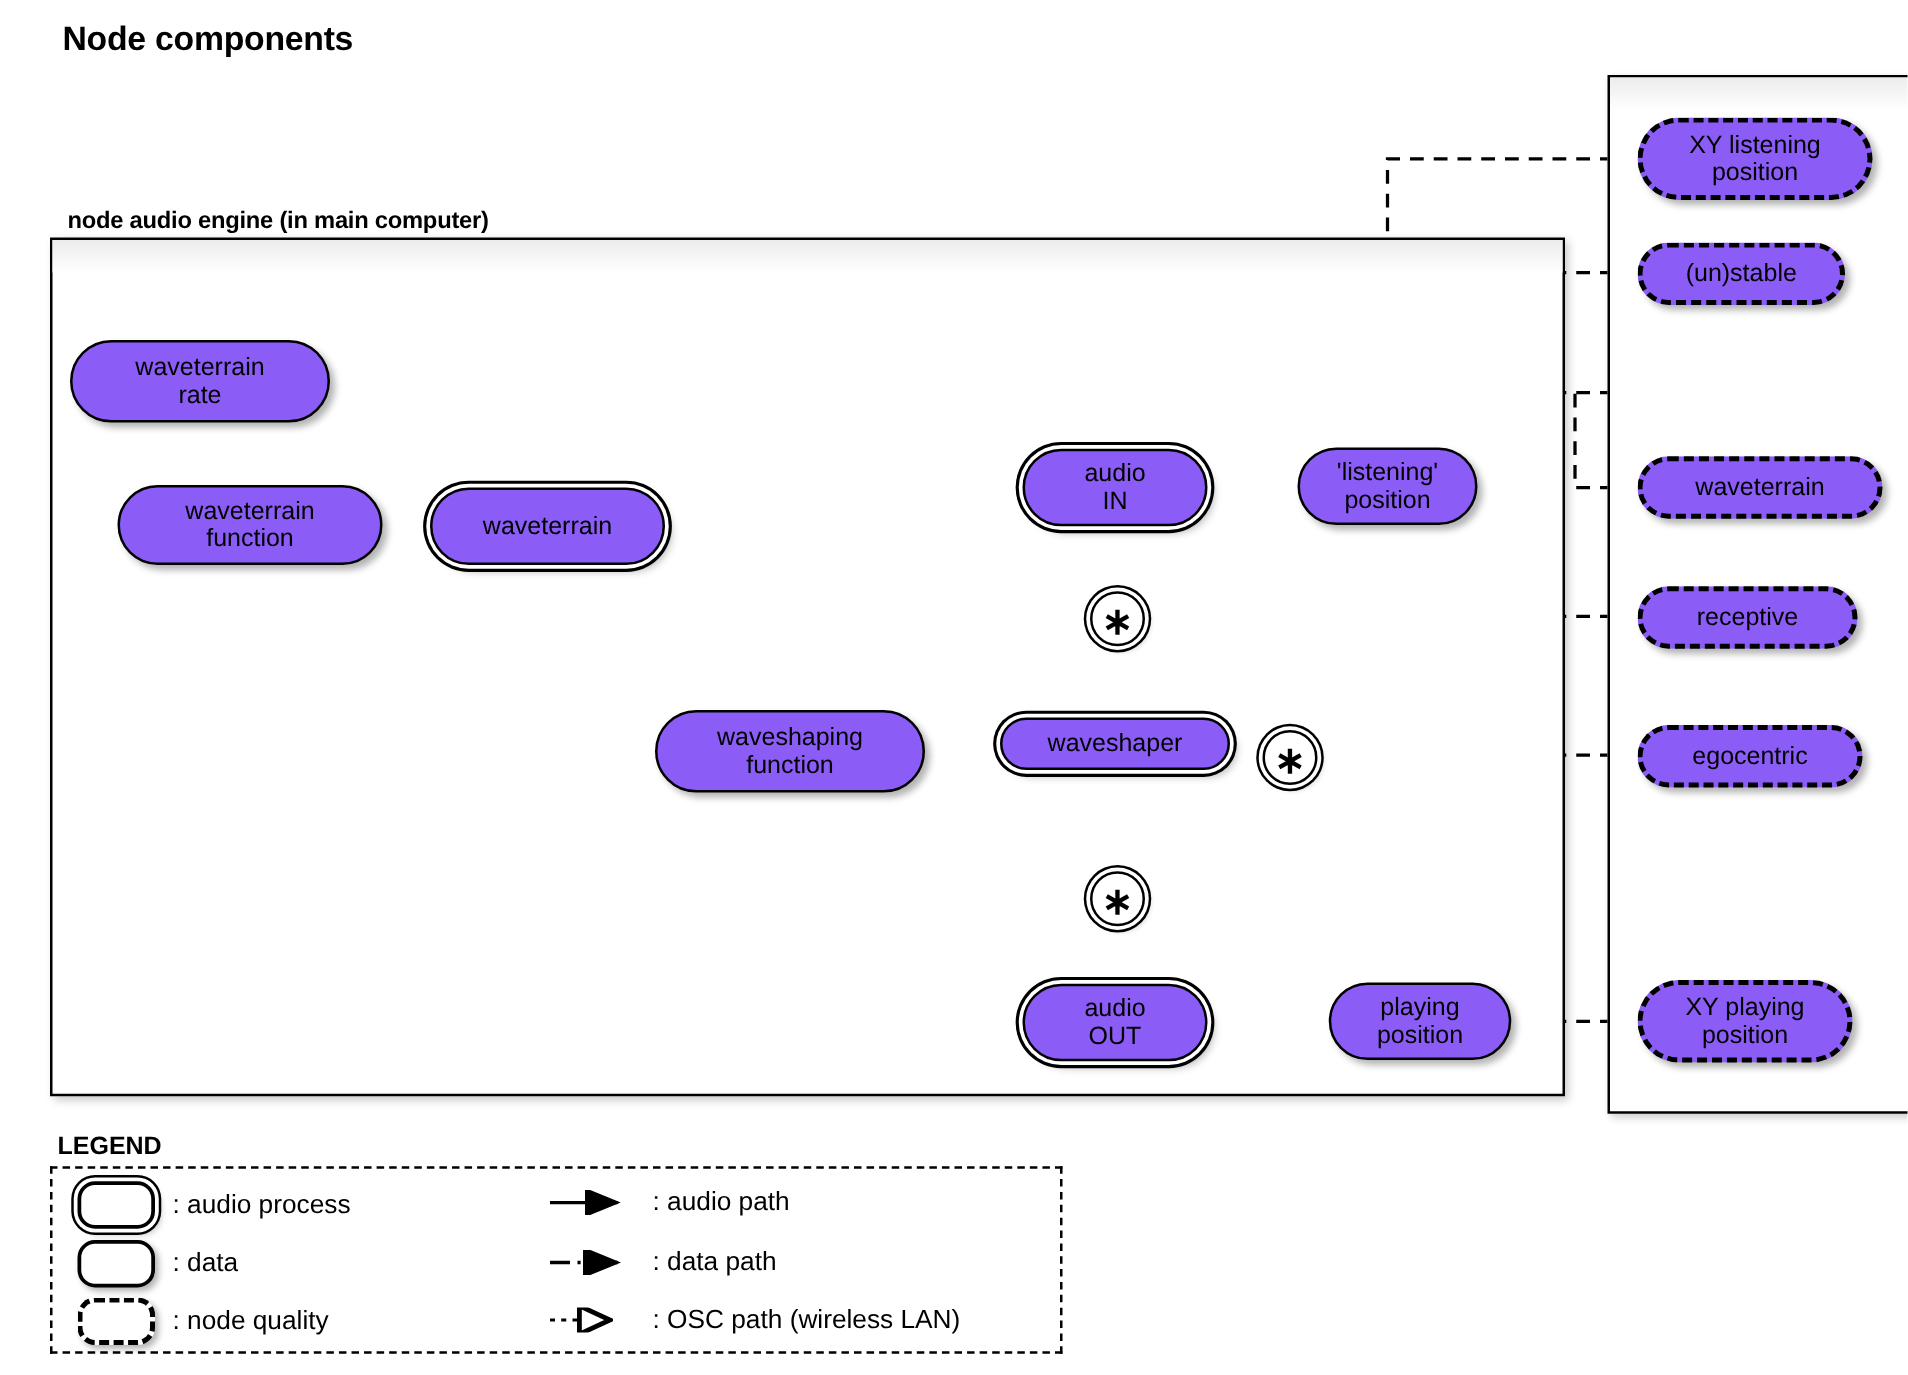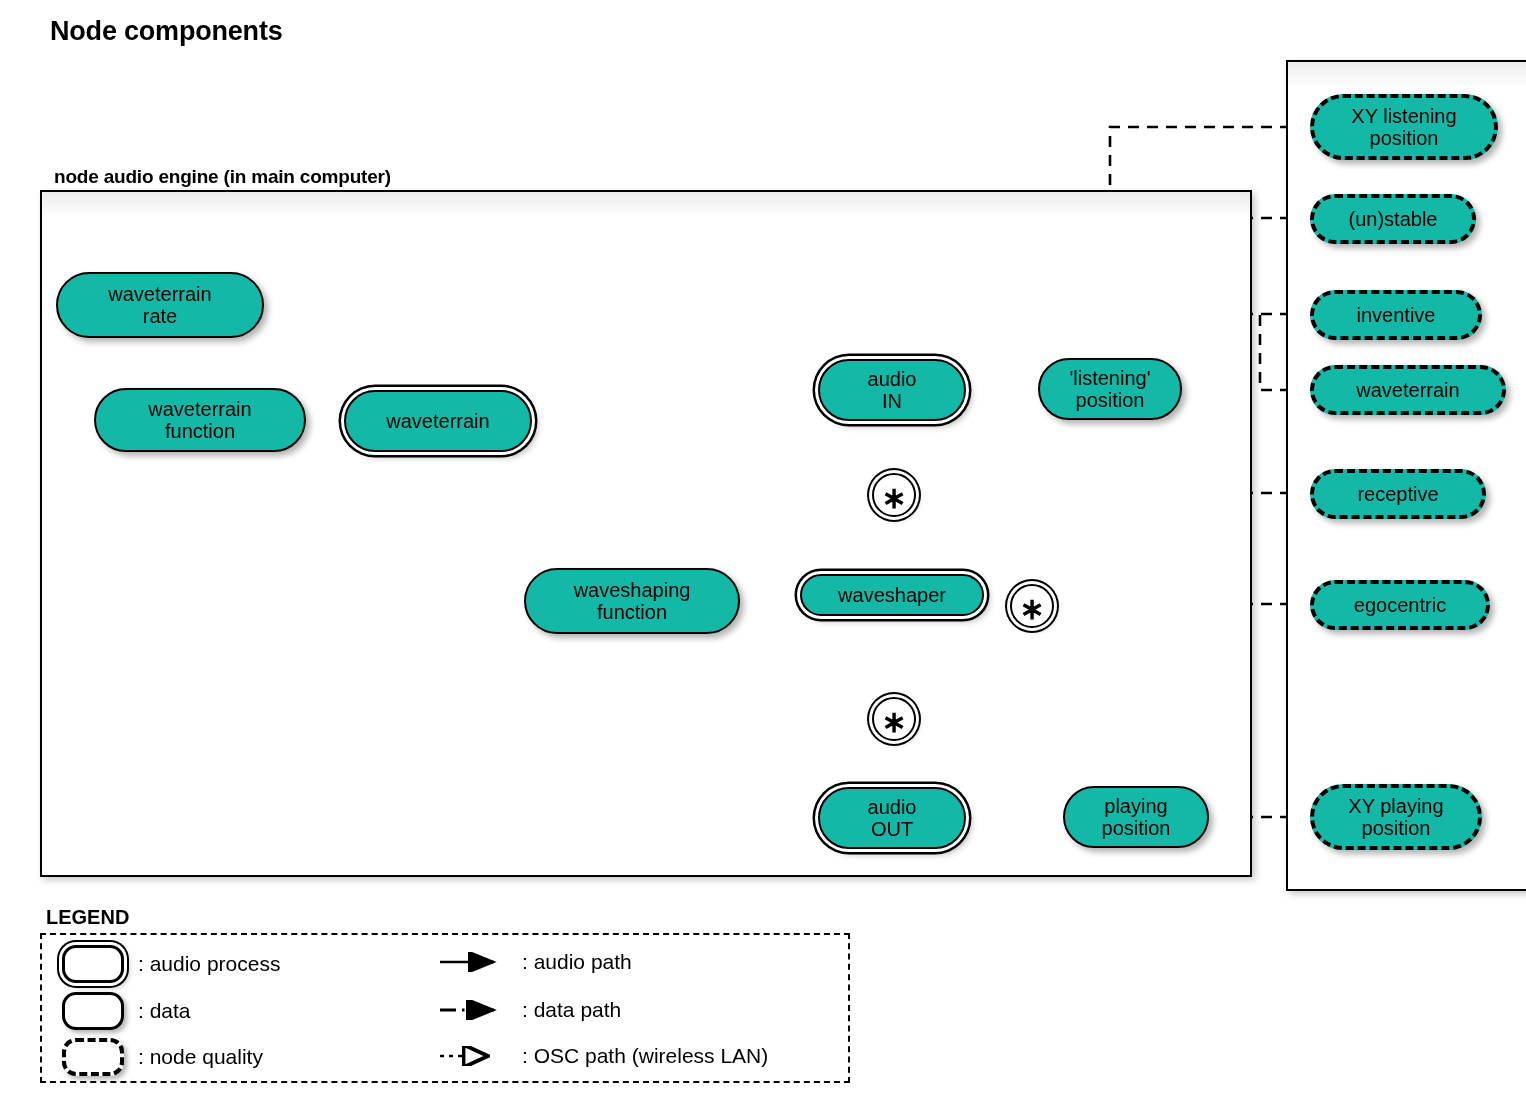--- a/index.html
+++ b/index.html
@@ -28,21 +28,21 @@
     box-shadow:3px 3px 7px rgba(0,0,0,0.22);
   }
   .panel .sheen{
     position:absolute;left:0;top:0;right:0;height:26px;
     background:linear-gradient(#ececec,#ffffff);
   }
 
   
   .node{
     position:absolute;display:flex;align-items:center;justify-content:center;
-    text-align:center;background:#14b8a6;font-size:20px;line-height:1.12;
+    text-align:center;background:#8b5cf6;font-size:20px;line-height:1.12;
     border:2.5px solid #000;border-radius:999px;
     box-shadow:4px 4px 6px rgba(0,0,0,0.30);
     box-sizing:border-box;z-index:4;
   }
   .node span{display:block;padding:0 8px;}
   
   .node.process{
     border-width:2.5px;
     box-shadow:0 0 0 3px #fff, 0 0 0 5.5px #000, 5px 5px 7px rgba(0,0,0,0.30);
   }
@@ -226,23 +226,20 @@
   </div>
   <div class="mul" style="left:854px;top:697px;">
     <b>∗</b>
   </div>
 
   <div class="node quality" style="left:1292px;top:94px;width:188px;height:66px;">
     <span>XY listening<br>position</span>
   </div>
   <div class="node quality" style="left:1292px;top:194px;width:166px;height:50px;">
     <span>(un)stable</span>
-  </div>
-  <div class="node quality" style="left:1292px;top:290px;width:172px;height:50px;">
-    <span>inventive</span>
   </div>
   <div class="node quality" style="left:1292px;top:365px;width:196px;height:50px;">
     <span>waveterrain</span>
   </div>
   <div class="node quality" style="left:1292px;top:469px;width:176px;height:50px;">
     <span>receptive</span>
   </div>
   <div class="node quality" style="left:1292px;top:580px;width:180px;height:50px;">
     <span>egocentric</span>
   </div>

